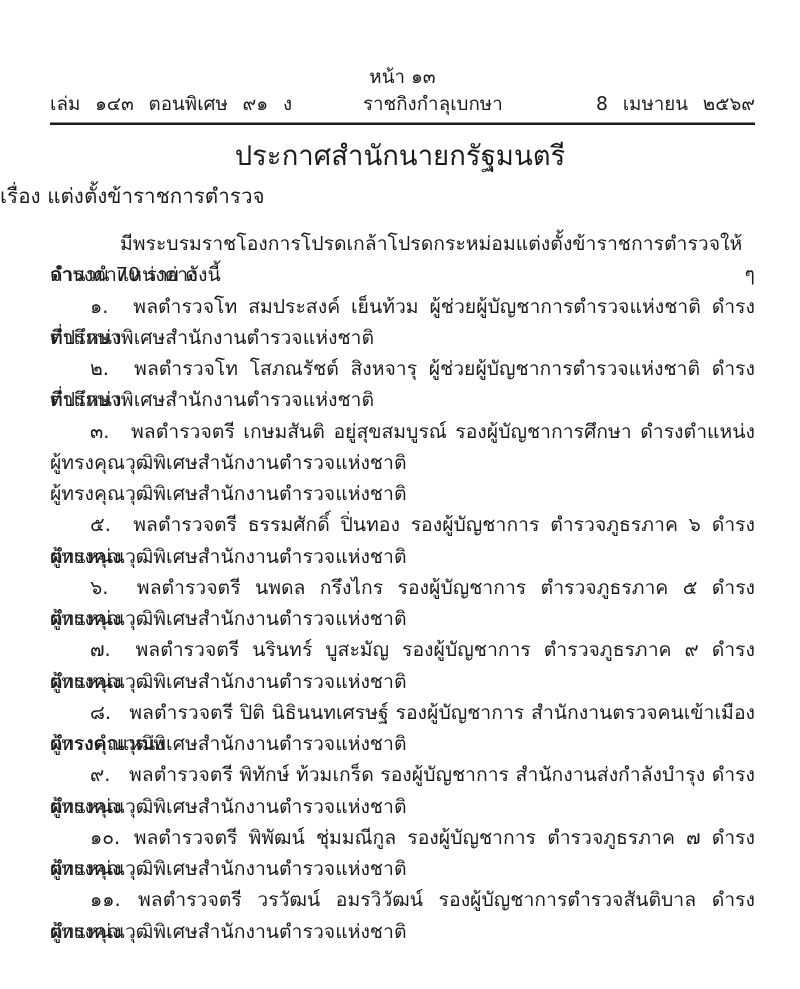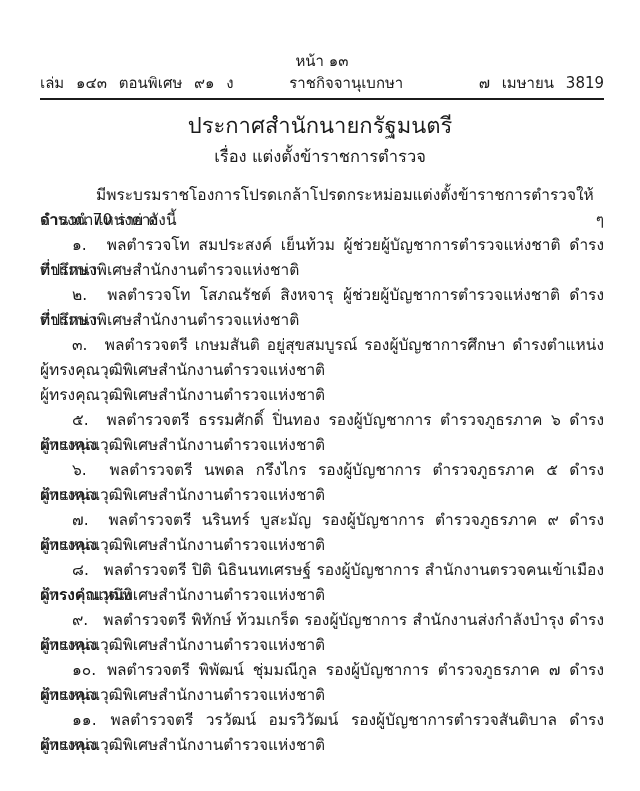--- a/index.html
+++ b/index.html
@@ -30,21 +30,21 @@
   .mast-center{flex:1;text-align:center;white-space:nowrap;}
   .mast-right{flex:1;text-align:right;word-spacing:7px;white-space:nowrap;}
   
   .doc-title{
     position:absolute;left:0;right:0;top:110px;
     text-align:center;
     font-size:22px;line-height:32px;font-weight:400;
   }
   .doc-subject{
     position:absolute;left:0;right:0;top:144px;
-    text-align:center;
+    text-align:left;
     font-size:16.5px;line-height:26px;
   }
   
   .body-text{
     position:absolute;left:40px;right:36px;top:183px;
     font-size:15.5px;
   }
   .line{
     height:25px;line-height:25px;
     white-space:nowrap;
@@ -65,22 +65,22 @@
 </style>
 </head>
 <body>
 
 <div class="page">
 
   <div class="masthead">
     <div class="page-no">หน้า ๑๓</div>
     <div class="mast-row">
       <span class="mast-left">เล่ม ๑๔๓ ตอนพิเศษ ๙๑ ง</span>
-      <span class="mast-center">ราชกิจจานุเบกษา</span>
-      <span class="mast-right">๗ เมษายน 3819</span>
+      <span class="mast-center">ราชกิงกำลุเบกษา</span>
+      <span class="mast-right">8 เมษายน ๒๕๖๙</span>
     </div>
   </div>
 
   <div class="doc-title">ประกาศสำนักนายกรัฐมนตรี</div>
   <div class="doc-subject">เรื่อง แต่งตั้งข้าราชการตำรวจ</div>
 
   <div class="body-text">
 
     <div class="line l-just indent">มีพระบรมราชโองการโปรดเกล้าโปรดกระหม่อมแต่งตั้งข้าราชการตำรวจให้ดำรงตำแหน่งต่าง ๆ</div>
     <div class="line">จำนวน 70 ราย ดังนี้</div>

